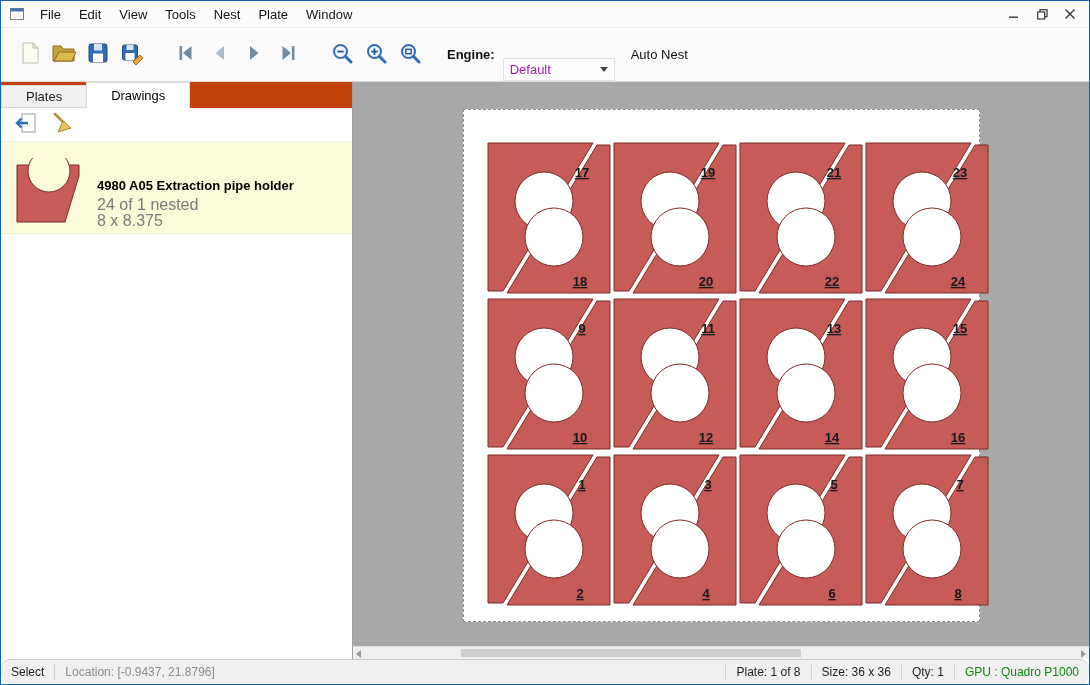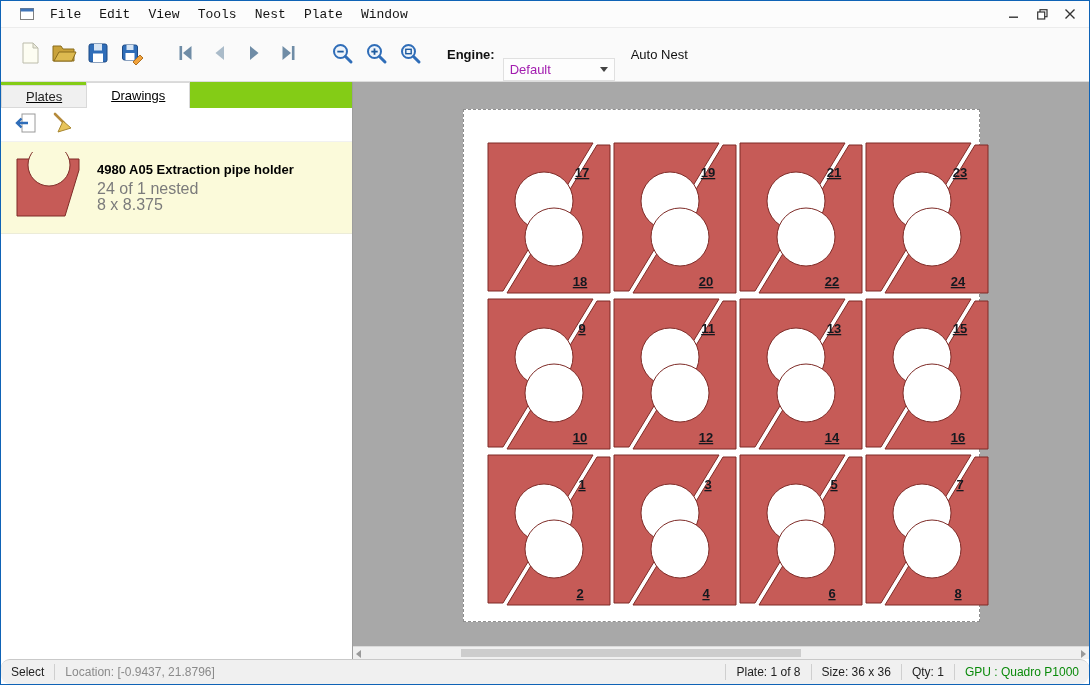--- a/index.html
+++ b/index.html
@@ -8,44 +8,44 @@
   .window{width:1090px;height:685px;display:flex;flex-direction:column;border:1px solid #0f63b6;}
 
   
   .titlebar{flex:0 0 30px;background:#0078d7;color:#fff;display:flex;align-items:center;}
   .app-icon{margin:0 8px 0 9px;display:flex;}
   .title-text{font-size:13px;}
   .win-controls{margin-left:auto;display:flex;height:100%;}
   .win-btn{width:46px;height:100%;display:flex;align-items:center;justify-content:center;cursor:default;}
 
   
-  .menubar{flex:0 0 26px;display:flex;align-items:center;background:#fcfcfc;padding-left:16px;font-family:Liberation Mono, monospace;}
+  .menubar{flex:0 0 26px;display:flex;align-items:center;background:#fcfcfc;padding-left:6px;}
   .mdi-doc-icon{margin:0 6px 0 2px;display:flex;}
   .menu-item{padding:4px 9px;color:#141414;}
   .mdi-controls{margin-left:auto;display:flex;align-items:center;padding-right:6px;gap:2px;}
   .mdi-btn{width:26px;height:20px;display:flex;align-items:center;justify-content:center;}
 
   
   .toolbar{flex:0 0 38px;background:#fafafa;border-top:1px solid #ececec;border-bottom:1px solid #dcdcdc;display:flex;align-items:center;padding:0 12px;}
   .tb-btn{width:34px;height:30px;display:flex;align-items:center;justify-content:center;border-radius:3px;}
   .tb-gap{width:20px;}
   .engine-label{font-weight:bold;color:#111;margin-right:8px;}
   .engine-combo{width:112px;height:23px;border:1px solid #e0e0e0;background:#fdfdfd;display:flex;align-items:center;padding:0 6px;color:#a21caf;margin-top:30px;}
   .combo-arrow{margin-left:auto;width:0;height:0;border-left:4px solid transparent;border-right:4px solid transparent;border-top:5px solid #444;}
   .autonest-label{margin-left:16px;color:#111;}
 
   
   .main{flex:1;display:flex;min-height:0;}
   .sidebar{flex:0 0 352px;background:#fff;border-right:1px solid #9d9d9d;display:flex;flex-direction:column;}
-  .tabstrip{flex:0 0 26px;display:flex;align-items:flex-end;background:#84cc16;text-decoration:underline;}
+  .tabstrip{flex:0 0 26px;display:flex;align-items:flex-end;background:#c2410c;}
   .tab{padding:0 24px;height:23px;display:flex;align-items:center;border:1px solid #d9d9d9;background:#f0f0f0;color:#222;margin-right:-1px;}
   .tab.active{background:#fff;height:26px;border-bottom:none;color:#000;}
   .side-toolbar{flex:0 0 34px;display:flex;align-items:center;gap:10px;padding:0 10px;border-bottom:1px solid #f1f1f1;}
   .side-btn{width:28px;height:26px;display:flex;align-items:center;justify-content:center;border-radius:3px;}
-  .drawing-item{display:flex;align-items:center;gap:12px;background:#fbfada;padding:4px 12px;height:92px;border-bottom:1px solid #ececd8;}
+  .drawing-item{display:flex;align-items:flex-end;gap:12px;background:#fbfada;padding:4px 12px;height:92px;border-bottom:1px solid #ececd8;}
   .item-text{display:flex;flex-direction:column;}
   .item-title{font-weight:bold;font-size:13px;color:#000;margin-bottom:4px;}
   .item-line{font-size:16px;color:#7b7b7b;line-height:16px;}
   .sidebar-fill{flex:1;background:#fff;}
 
   .canvas{flex:1;position:relative;background:#a8a8a8;overflow:hidden;}
   .plate{position:absolute;left:110px;top:27px;width:517px;height:513px;background:#fff;border:1px dashed #8f8f8f;padding-left:18px;}
   .plate svg{display:block;}
   .part-num{font-family:"Liberation Sans","DejaVu Sans",sans-serif;font-size:13px;font-weight:bold;fill:#14181f;text-decoration:underline;}
   .hscroll{position:absolute;left:0;right:0;bottom:0;height:13px;background:#f0f0f0;border-top:1px solid #dadada;}

